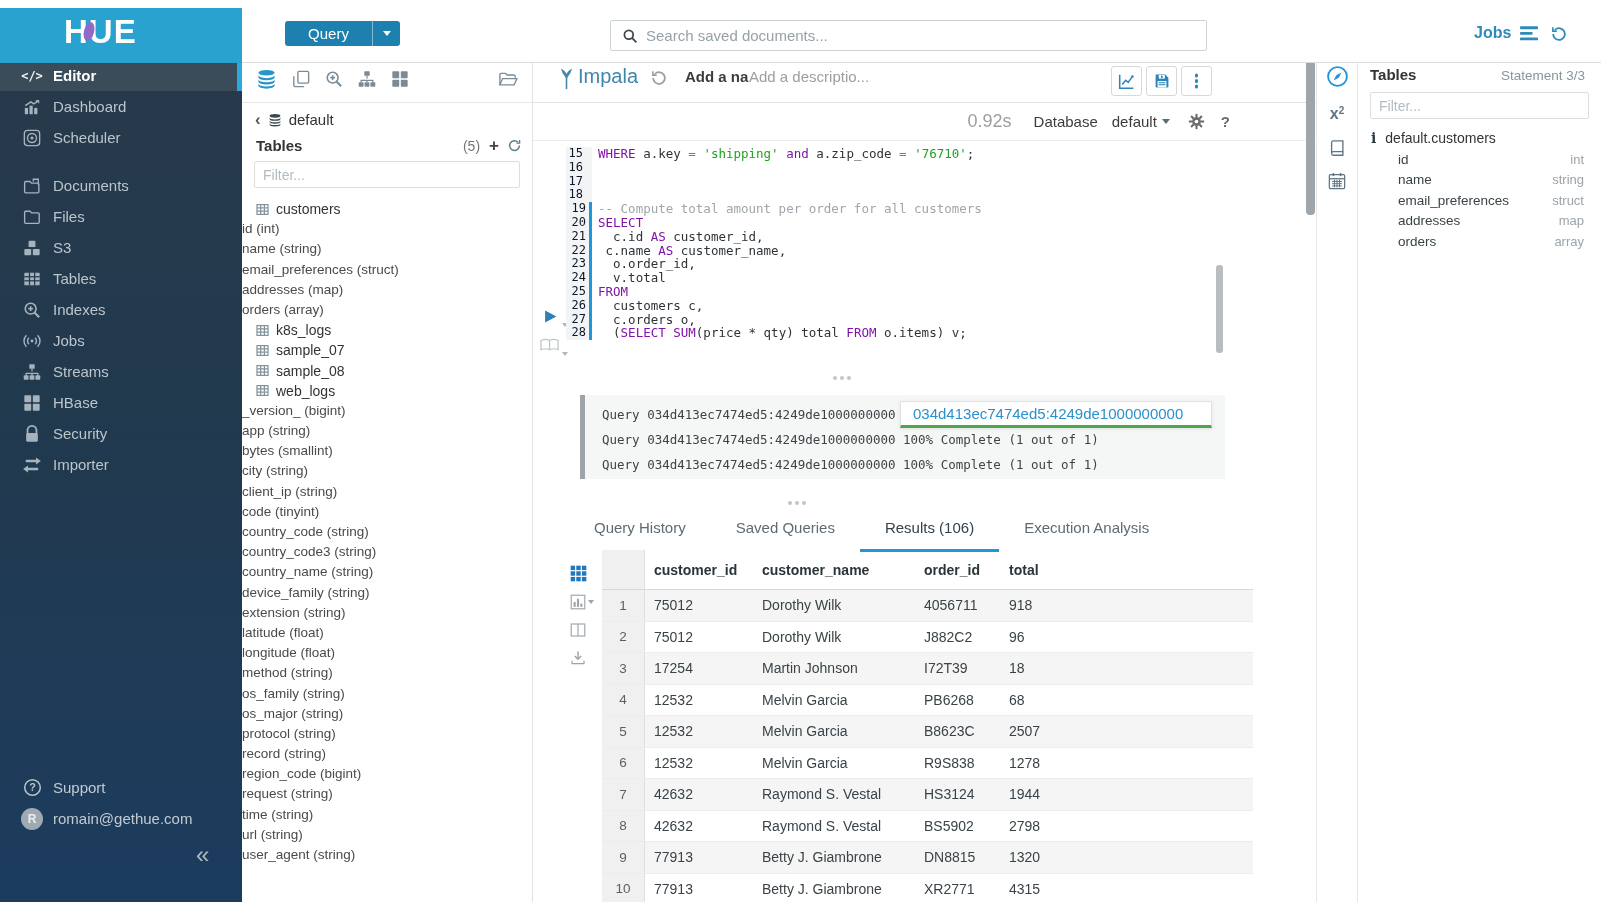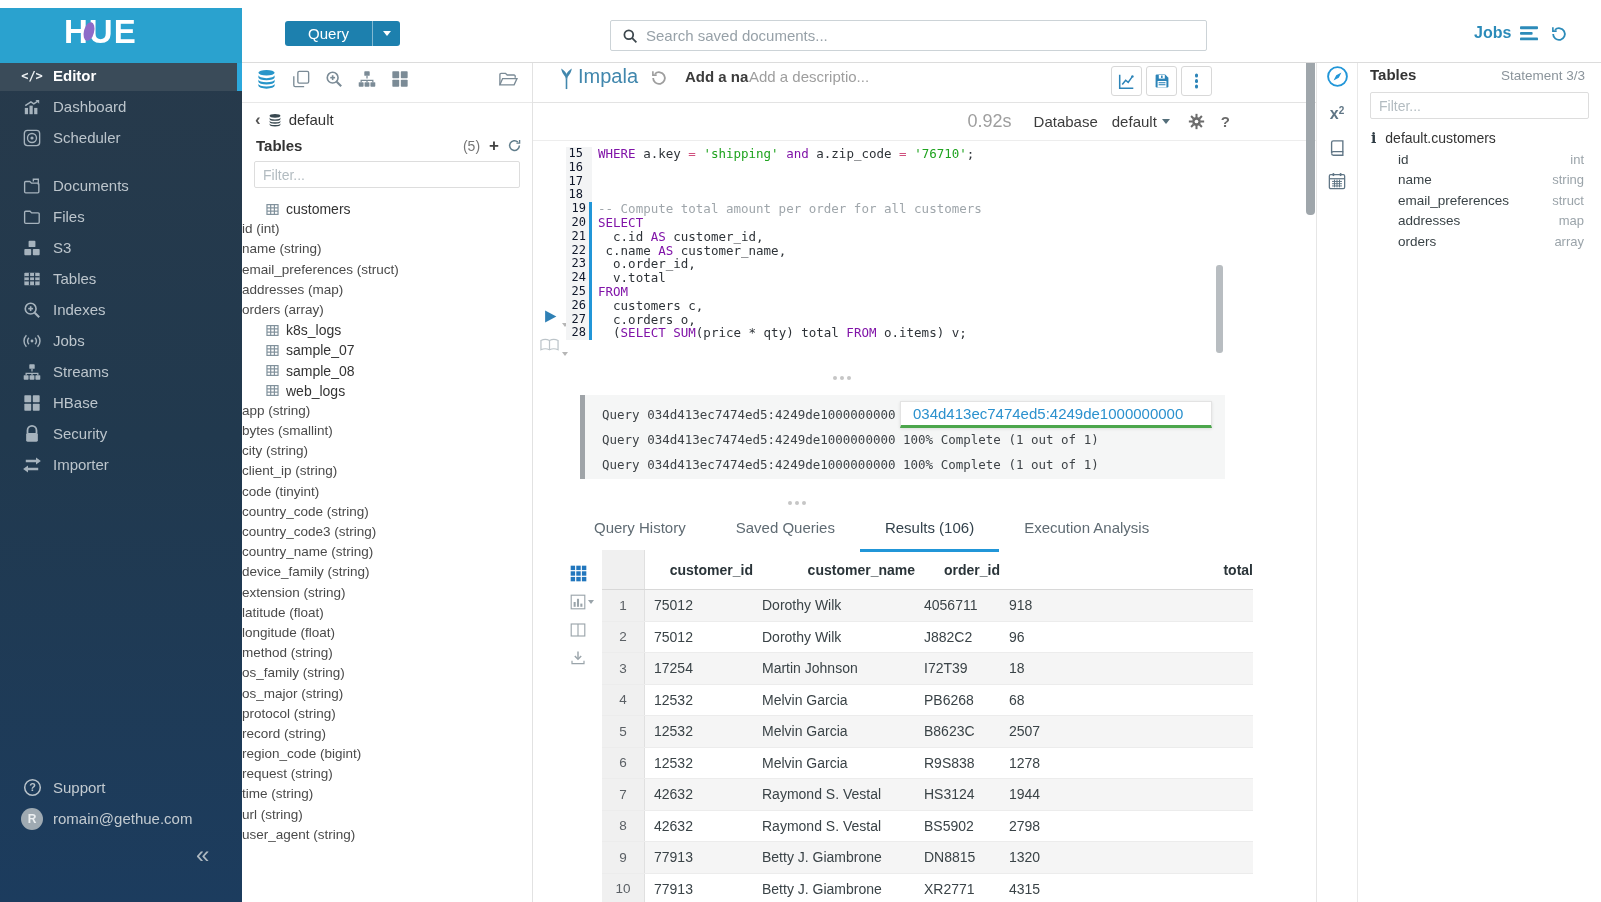--- a/index.html
+++ b/index.html
@@ -64,21 +64,21 @@
   .assist-tables-head { position:absolute; top:82px; left:14px; right:10px; display:flex; align-items:center; }
   .assist-tables-title { font-weight:bold; font-size:15px; color:#333; }
   .assist-count { margin-left:auto; color:#767676; font-size:14px; }
   .assist-plus { margin-left:9px; color:#444; font-size:17px; font-weight:bold; cursor:pointer; line-height:14px; }
   .assist-refresh { margin-left:8px; color:#607D8B; cursor:pointer; display:flex; }
   .assist-filter { position:absolute; top:106px; left:12px; right:12px; }
   .assist-filter input { width:100%; height:27px; border:1px solid #ddd; border-radius:2px; padding:0 8px;
                          font-size:14px; font-family:"Liberation Sans",sans-serif; }
   .assist-filter input::placeholder { color:#b3bcc1; }
   #assist-list { position:absolute; top:139px; left:0; right:0; bottom:0; overflow:hidden; padding-top:5px; }
-  .assist-table { height:20.2px; display:flex; align-items:center; cursor:pointer;padding-left:10px; }
+  .assist-table { height:20.2px; display:flex; align-items:center; cursor:pointer; }
   .assist-table-icon { margin:0 7px 0 14px; display:flex; }
   .assist-table-name { font-size:14px; color:#333; }
   .assist-col { height:20.2px; line-height:20.2px; font-size:13.5px; color:#4a4a4a; cursor:pointer;
                 white-space:nowrap; }
 
   
   #main { position:absolute; left:533px; top:55px; width:784px; height:847px; background:#fff; border-right:1px solid #e6e6e6; }
   .editor-header { position:absolute; top:0; left:0; right:0; height:48px; border-bottom:1px solid #e3e3e3; }
   .impala-icon { position:absolute; left:25px; top:13px; color:#4187AD; display:flex; }
   .engine-name { position:absolute; left:45px; top:10px; font-size:20px; color:#4187AD; }
@@ -138,21 +138,21 @@
          border-bottom:3px solid transparent; }
   .tab.active { color:#33424C; border-bottom-color:#2196D8; }
 
   .rail { position:absolute; left:37px; top:510px; width:24px; }
   .rail-ic { margin-bottom:12px; color:#9aa4aa; display:flex; align-items:center; cursor:pointer; }
   .rail-ic.active { color:#2176BD; }
   .rail-ic .caret-down { border-top-color:#9aa4aa; border-left-width:3.5px; border-right-width:3.5px; border-top-width:4.5px; margin-left:2px; }
 
   #grid { position:absolute; left:69px; top:495px; width:651px; }
   #grid-head { display:flex; height:40px; align-items:center; font-weight:bold; color:#2A3439; font-size:14px;
-               border-bottom:1px solid #d8d8d8;text-align:right; }
+               border-bottom:1px solid #d8d8d8; }
   .gh, .gc { padding-left:9px; }
   .w-num { width:43px; flex:none; padding-left:0; }
   .w-c0 { width:108px; flex:none; } .w-c1 { width:162px; flex:none; } .w-c2 { width:85px; flex:none; } .w-c3 { width:253px; flex:none; }
   .grow { display:flex; height:31.5px; align-items:center; font-size:14px; color:#3A4347; border-bottom:1px solid #ececec;
           cursor:default; }
   .grow.odd { background:#f5f5f5; }
   .gc-num { display:flex; align-items:center; justify-content:center; height:100%; background:#f0f0f0;
             border-right:1px solid #e0e0e0; color:#5b6065; font-size:13.5px; }
   #grid-head .w-num { height:100%; }
 
@@ -514,20 +514,21 @@
             <svg width="13" height="13" viewBox="0 0 20 20" fill="none" stroke="#7E8F9A" stroke-width="1.8">
               <rect x="1.5" y="2.5" width="17" height="15"></rect>
               <line x1="1.5" y1="7.5" x2="18.5" y2="7.5"></line>
               <line x1="1.5" y1="12.5" x2="18.5" y2="12.5"></line>
               <line x1="7.2" y1="2.5" x2="7.2" y2="17.5"></line>
               <line x1="12.9" y1="2.5" x2="12.9" y2="17.5"></line>
             </svg>
           </div>
           <div class="assist-table-name">web_logs</div>
         </div>
+        <div class="assist-col">_version_ (bigint)</div>
         <div class="assist-col">app (string)</div>
         <div class="assist-col">bytes (smallint)</div>
         <div class="assist-col">city (string)</div>
         <div class="assist-col">client_ip (string)</div>
         <div class="assist-col">code (tinyint)</div>
         <div class="assist-col">country_code (string)</div>
         <div class="assist-col">country_code3 (string)</div>
         <div class="assist-col">country_name (string)</div>
         <div class="assist-col">device_family (string)</div>
         <div class="assist-col">extension (string)</div>

